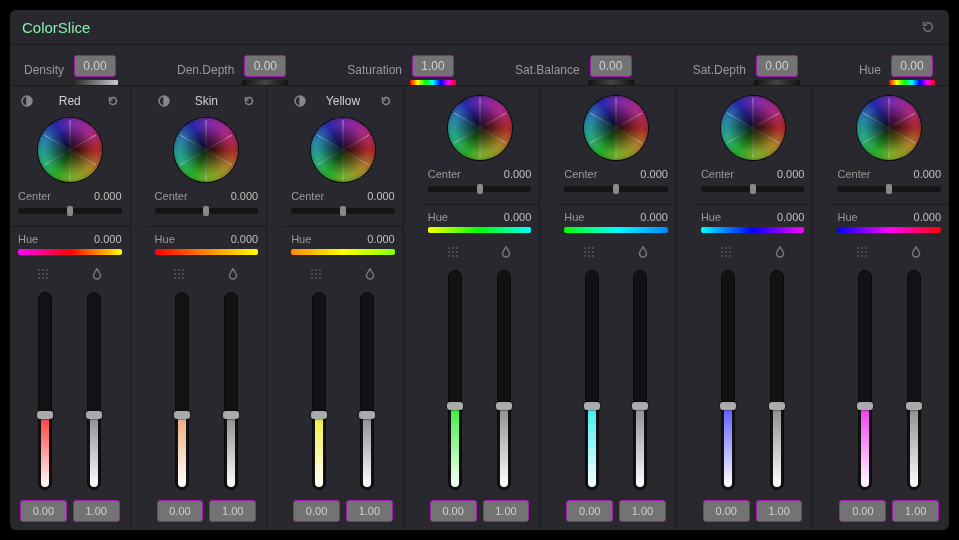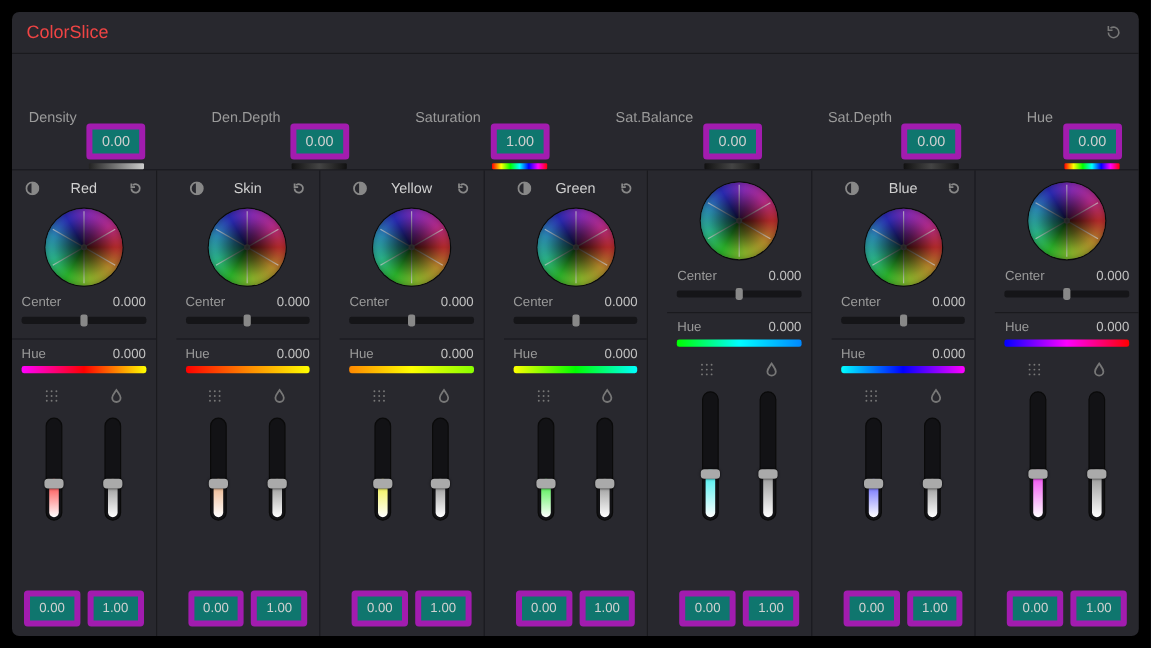--- a/index.html
+++ b/index.html
@@ -23,21 +23,21 @@
     display: flex;
     flex-direction: column;
   }
   .title-bar {
     display: flex;
     align-items: center;
     justify-content: space-between;
     padding: 8px 12px;
     border-bottom: 1px solid #1a1a1e;
   }
-  .title-text { color: #ef4444; font-size: 15px; font-weight: 500; }
+  .title-text { color: #86efac; font-size: 15px; font-weight: 500; }
   .reset-top {
     width: 18px; height: 18px;
     display: flex; align-items: center; justify-content: center;
     color: #777;
     cursor: pointer;
   }
   .reset-top svg { width: 14px; height: 14px; }
   .global-controls {
     display: flex;
     align-items: center;
@@ -52,29 +52,28 @@
     gap: 8px;
   }
   .gctrl-label { color: #9a9a9a; font-size: 12px; }
   .gctrl-value-wrap {
     display: flex;
     flex-direction: column;
     align-items: center;
     gap: 3px;
   }
   .value-box {
-    background: #0f766e;
-    border: 5px solid #a21caf;
+    background: #737373;
+    border: 1px solid #a21caf;
     border-radius: 3px;
     padding: 3px 8px;
     min-width: 42px;
     text-align: center;
     color: #d0d0d0;
     font-size: 12px;
-    margin-top: 48px;
   }
   .mini-gradient {
     width: 46px;
     height: 5px;
     border-radius: 1px;
   }
   .gradient-gray { background: linear-gradient(to right, #222, #ccc); }
   .gradient-rainbow { background: linear-gradient(to right, #f00, #ff0, #0f0, #0ff, #00f, #f0f, #f00); }
   .gradient-dark { background: linear-gradient(to right, #111, #444, #111); }
 
@@ -510,99 +509,20 @@
       </span>
       <span>
         <svg viewBox="0 0 14 14">
               <path d="M7 2c2 3 3.5 4.5 3.5 6.5a3.5 3.5 0 0 1-7 0C3.5 6.5 5 5 7 2z"></path>
             </svg>
       </span>
     </div>
     <div class="tall-sliders">
       <div class="tall-slider">
         <div class="tall-fill fill-yellow"></div>
-        <div class="tall-knob"></div>
-      </div>
-      <div class="tall-slider">
-        <div class="tall-fill fill-sat"></div>
-        <div class="tall-knob"></div>
-      </div>
-    </div>
-    <div class="bottom-values">
-      <span class="value-box">0.00</span>
-      <span class="value-box">1.00</span>
-    </div>
-  </div>
-      <div class="col">
-    <div class="col-header">
-      <span class="icon">
-        <svg viewBox="0 0 12 12">
-              <circle cx="6" cy="6" r="5"></circle>
-              <path d="M6 1v10" fill="none"></path>
-              <path d="M6 1a5 5 0 0 1 0 10z" fill="currentColor" stroke="none"></path>
-            </svg>
-      </span>
-      <span class="col-title">Green</span>
-      <span class="icon">
-        <svg viewBox="0 0 12 12">
-              <path d="M2.5 6a3.5 3.5 0 1 0 1.3-2.7M2.5 2v3h3"></path>
-            </svg>
-      </span>
-    </div>
-    <div class="wheel-wrap">
-      <div class="wheel">
-            <svg class="wheel-spokes" viewBox="0 0 64 64">
-    <g stroke="#ddd" stroke-width="1" opacity="0.7">
-      <line x1="32" y1="32" x2="32" y2="2"></line>
-      <line x1="32" y1="32" x2="58" y2="17"></line>
-      <line x1="32" y1="32" x2="58" y2="47"></line>
-      <line x1="32" y1="32" x2="32" y2="62"></line>
-      <line x1="32" y1="32" x2="6" y2="47"></line>
-      <line x1="32" y1="32" x2="6" y2="17"></line>
-    </g>
-    <circle cx="32" cy="32" r="2.5" fill="#ddd" stroke="none"></circle>
-  </svg>
-          </div>
-    </div>
-    <div class="row-label-value">
-      <span class="lbl">Center</span>
-      <span class="val">0.000</span>
-    </div>
-    <div class="thin-slider"></div>
-    <div class="divider-thin"></div>
-    <div class="row-label-value">
-      <span class="lbl">Hue</span>
-      <span class="val">0.000</span>
-    </div>
-    <div class="hue-gradient hue-green"></div>
-    <div class="slider-icons">
-      <span>
-        <svg viewBox="0 0 14 14">
-              <g stroke="none" fill="currentColor">
-          <circle cx="3" cy="3" r="0.8"></circle>
-                <circle cx="7" cy="3" r="0.8"></circle>
-                <circle cx="11" cy="3" r="0.8"></circle>
-          <circle cx="3" cy="7" r="0.8"></circle>
-                <circle cx="7" cy="7" r="0.8"></circle>
-                <circle cx="11" cy="7" r="0.8"></circle>
-          <circle cx="3" cy="11" r="0.8"></circle>
-                <circle cx="7" cy="11" r="0.8"></circle>
-                <circle cx="11" cy="11" r="0.8"></circle>
-        </g>
-            </svg>
-      </span>
-      <span>
-        <svg viewBox="0 0 14 14">
-              <path d="M7 2c2 3 3.5 4.5 3.5 6.5a3.5 3.5 0 0 1-7 0C3.5 6.5 5 5 7 2z"></path>
-            </svg>
-      </span>
-    </div>
-    <div class="tall-sliders">
-      <div class="tall-slider">
-        <div class="tall-fill fill-green"></div>
         <div class="tall-knob"></div>
       </div>
       <div class="tall-slider">
         <div class="tall-fill fill-sat"></div>
         <div class="tall-knob"></div>
       </div>
     </div>
     <div class="bottom-values">
       <span class="value-box">0.00</span>
       <span class="value-box">1.00</span>
@@ -627,21 +547,21 @@
     <div class="row-label-value">
       <span class="lbl">Center</span>
       <span class="val">0.000</span>
     </div>
     <div class="thin-slider"></div>
     <div class="divider-thin"></div>
     <div class="row-label-value">
       <span class="lbl">Hue</span>
       <span class="val">0.000</span>
     </div>
-    <div class="hue-gradient hue-cyan"></div>
+    <div class="hue-gradient hue-green"></div>
     <div class="slider-icons">
       <span>
         <svg viewBox="0 0 14 14">
               <g stroke="none" fill="currentColor">
           <circle cx="3" cy="3" r="0.8"></circle>
                 <circle cx="7" cy="3" r="0.8"></circle>
                 <circle cx="11" cy="3" r="0.8"></circle>
           <circle cx="3" cy="7" r="0.8"></circle>
                 <circle cx="7" cy="7" r="0.8"></circle>
                 <circle cx="11" cy="7" r="0.8"></circle>
@@ -652,100 +572,21 @@
             </svg>
       </span>
       <span>
         <svg viewBox="0 0 14 14">
               <path d="M7 2c2 3 3.5 4.5 3.5 6.5a3.5 3.5 0 0 1-7 0C3.5 6.5 5 5 7 2z"></path>
             </svg>
       </span>
     </div>
     <div class="tall-sliders">
       <div class="tall-slider">
-        <div class="tall-fill fill-cyan"></div>
-        <div class="tall-knob"></div>
-      </div>
-      <div class="tall-slider">
-        <div class="tall-fill fill-sat"></div>
-        <div class="tall-knob"></div>
-      </div>
-    </div>
-    <div class="bottom-values">
-      <span class="value-box">0.00</span>
-      <span class="value-box">1.00</span>
-    </div>
-  </div>
-      <div class="col">
-    <div class="col-header">
-      <span class="icon">
-        <svg viewBox="0 0 12 12">
-              <circle cx="6" cy="6" r="5"></circle>
-              <path d="M6 1v10" fill="none"></path>
-              <path d="M6 1a5 5 0 0 1 0 10z" fill="currentColor" stroke="none"></path>
-            </svg>
-      </span>
-      <span class="col-title">Blue</span>
-      <span class="icon">
-        <svg viewBox="0 0 12 12">
-              <path d="M2.5 6a3.5 3.5 0 1 0 1.3-2.7M2.5 2v3h3"></path>
-            </svg>
-      </span>
-    </div>
-    <div class="wheel-wrap">
-      <div class="wheel">
-            <svg class="wheel-spokes" viewBox="0 0 64 64">
-    <g stroke="#ddd" stroke-width="1" opacity="0.7">
-      <line x1="32" y1="32" x2="32" y2="2"></line>
-      <line x1="32" y1="32" x2="58" y2="17"></line>
-      <line x1="32" y1="32" x2="58" y2="47"></line>
-      <line x1="32" y1="32" x2="32" y2="62"></line>
-      <line x1="32" y1="32" x2="6" y2="47"></line>
-      <line x1="32" y1="32" x2="6" y2="17"></line>
-    </g>
-    <circle cx="32" cy="32" r="2.5" fill="#ddd" stroke="none"></circle>
-  </svg>
-          </div>
-    </div>
-    <div class="row-label-value">
-      <span class="lbl">Center</span>
-      <span class="val">0.000</span>
-    </div>
-    <div class="thin-slider"></div>
-    <div class="divider-thin"></div>
-    <div class="row-label-value">
-      <span class="lbl">Hue</span>
-      <span class="val">0.000</span>
-    </div>
-    <div class="hue-gradient hue-blue"></div>
-    <div class="slider-icons">
-      <span>
-        <svg viewBox="0 0 14 14">
-              <g stroke="none" fill="currentColor">
-          <circle cx="3" cy="3" r="0.8"></circle>
-                <circle cx="7" cy="3" r="0.8"></circle>
-                <circle cx="11" cy="3" r="0.8"></circle>
-          <circle cx="3" cy="7" r="0.8"></circle>
-                <circle cx="7" cy="7" r="0.8"></circle>
-                <circle cx="11" cy="7" r="0.8"></circle>
-          <circle cx="3" cy="11" r="0.8"></circle>
-                <circle cx="7" cy="11" r="0.8"></circle>
-                <circle cx="11" cy="11" r="0.8"></circle>
-        </g>
-            </svg>
-      </span>
-      <span>
-        <svg viewBox="0 0 14 14">
-              <path d="M7 2c2 3 3.5 4.5 3.5 6.5a3.5 3.5 0 0 1-7 0C3.5 6.5 5 5 7 2z"></path>
-            </svg>
-      </span>
-    </div>
-    <div class="tall-sliders">
-      <div class="tall-slider">
-        <div class="tall-fill fill-blue"></div>
+        <div class="tall-fill fill-green"></div>
         <div class="tall-knob"></div>
       </div>
       <div class="tall-slider">
         <div class="tall-fill fill-sat"></div>
         <div class="tall-knob"></div>
       </div>
     </div>
     <div class="bottom-values">
       <span class="value-box">0.00</span>
       <span class="value-box">1.00</span>
@@ -770,21 +611,21 @@
     <div class="row-label-value">
       <span class="lbl">Center</span>
       <span class="val">0.000</span>
     </div>
     <div class="thin-slider"></div>
     <div class="divider-thin"></div>
     <div class="row-label-value">
       <span class="lbl">Hue</span>
       <span class="val">0.000</span>
     </div>
-    <div class="hue-gradient hue-magenta"></div>
+    <div class="hue-gradient hue-cyan"></div>
     <div class="slider-icons">
       <span>
         <svg viewBox="0 0 14 14">
               <g stroke="none" fill="currentColor">
           <circle cx="3" cy="3" r="0.8"></circle>
                 <circle cx="7" cy="3" r="0.8"></circle>
                 <circle cx="11" cy="3" r="0.8"></circle>
           <circle cx="3" cy="7" r="0.8"></circle>
                 <circle cx="7" cy="7" r="0.8"></circle>
                 <circle cx="11" cy="7" r="0.8"></circle>
@@ -795,20 +636,148 @@
             </svg>
       </span>
       <span>
         <svg viewBox="0 0 14 14">
               <path d="M7 2c2 3 3.5 4.5 3.5 6.5a3.5 3.5 0 0 1-7 0C3.5 6.5 5 5 7 2z"></path>
             </svg>
       </span>
     </div>
     <div class="tall-sliders">
       <div class="tall-slider">
+        <div class="tall-fill fill-cyan"></div>
+        <div class="tall-knob"></div>
+      </div>
+      <div class="tall-slider">
+        <div class="tall-fill fill-sat"></div>
+        <div class="tall-knob"></div>
+      </div>
+    </div>
+    <div class="bottom-values">
+      <span class="value-box">0.00</span>
+      <span class="value-box">1.00</span>
+    </div>
+  </div>
+      <div class="col">
+    <div class="wheel-wrap">
+      <div class="wheel">
+            <svg class="wheel-spokes" viewBox="0 0 64 64">
+    <g stroke="#ddd" stroke-width="1" opacity="0.7">
+      <line x1="32" y1="32" x2="32" y2="2"></line>
+      <line x1="32" y1="32" x2="58" y2="17"></line>
+      <line x1="32" y1="32" x2="58" y2="47"></line>
+      <line x1="32" y1="32" x2="32" y2="62"></line>
+      <line x1="32" y1="32" x2="6" y2="47"></line>
+      <line x1="32" y1="32" x2="6" y2="17"></line>
+    </g>
+    <circle cx="32" cy="32" r="2.5" fill="#ddd" stroke="none"></circle>
+  </svg>
+          </div>
+    </div>
+    <div class="row-label-value">
+      <span class="lbl">Center</span>
+      <span class="val">0.000</span>
+    </div>
+    <div class="thin-slider"></div>
+    <div class="divider-thin"></div>
+    <div class="row-label-value">
+      <span class="lbl">Hue</span>
+      <span class="val">0.000</span>
+    </div>
+    <div class="hue-gradient hue-blue"></div>
+    <div class="slider-icons">
+      <span>
+        <svg viewBox="0 0 14 14">
+              <g stroke="none" fill="currentColor">
+          <circle cx="3" cy="3" r="0.8"></circle>
+                <circle cx="7" cy="3" r="0.8"></circle>
+                <circle cx="11" cy="3" r="0.8"></circle>
+          <circle cx="3" cy="7" r="0.8"></circle>
+                <circle cx="7" cy="7" r="0.8"></circle>
+                <circle cx="11" cy="7" r="0.8"></circle>
+          <circle cx="3" cy="11" r="0.8"></circle>
+                <circle cx="7" cy="11" r="0.8"></circle>
+                <circle cx="11" cy="11" r="0.8"></circle>
+        </g>
+            </svg>
+      </span>
+      <span>
+        <svg viewBox="0 0 14 14">
+              <path d="M7 2c2 3 3.5 4.5 3.5 6.5a3.5 3.5 0 0 1-7 0C3.5 6.5 5 5 7 2z"></path>
+            </svg>
+      </span>
+    </div>
+    <div class="tall-sliders">
+      <div class="tall-slider">
+        <div class="tall-fill fill-blue"></div>
+        <div class="tall-knob"></div>
+      </div>
+      <div class="tall-slider">
+        <div class="tall-fill fill-sat"></div>
+        <div class="tall-knob"></div>
+      </div>
+    </div>
+    <div class="bottom-values">
+      <span class="value-box">0.00</span>
+      <span class="value-box">1.00</span>
+    </div>
+  </div>
+      <div class="col">
+    <div class="wheel-wrap">
+      <div class="wheel">
+            <svg class="wheel-spokes" viewBox="0 0 64 64">
+    <g stroke="#ddd" stroke-width="1" opacity="0.7">
+      <line x1="32" y1="32" x2="32" y2="2"></line>
+      <line x1="32" y1="32" x2="58" y2="17"></line>
+      <line x1="32" y1="32" x2="58" y2="47"></line>
+      <line x1="32" y1="32" x2="32" y2="62"></line>
+      <line x1="32" y1="32" x2="6" y2="47"></line>
+      <line x1="32" y1="32" x2="6" y2="17"></line>
+    </g>
+    <circle cx="32" cy="32" r="2.5" fill="#ddd" stroke="none"></circle>
+  </svg>
+          </div>
+    </div>
+    <div class="row-label-value">
+      <span class="lbl">Center</span>
+      <span class="val">0.000</span>
+    </div>
+    <div class="thin-slider"></div>
+    <div class="divider-thin"></div>
+    <div class="row-label-value">
+      <span class="lbl">Hue</span>
+      <span class="val">0.000</span>
+    </div>
+    <div class="hue-gradient hue-magenta"></div>
+    <div class="slider-icons">
+      <span>
+        <svg viewBox="0 0 14 14">
+              <g stroke="none" fill="currentColor">
+          <circle cx="3" cy="3" r="0.8"></circle>
+                <circle cx="7" cy="3" r="0.8"></circle>
+                <circle cx="11" cy="3" r="0.8"></circle>
+          <circle cx="3" cy="7" r="0.8"></circle>
+                <circle cx="7" cy="7" r="0.8"></circle>
+                <circle cx="11" cy="7" r="0.8"></circle>
+          <circle cx="3" cy="11" r="0.8"></circle>
+                <circle cx="7" cy="11" r="0.8"></circle>
+                <circle cx="11" cy="11" r="0.8"></circle>
+        </g>
+            </svg>
+      </span>
+      <span>
+        <svg viewBox="0 0 14 14">
+              <path d="M7 2c2 3 3.5 4.5 3.5 6.5a3.5 3.5 0 0 1-7 0C3.5 6.5 5 5 7 2z"></path>
+            </svg>
+      </span>
+    </div>
+    <div class="tall-sliders">
+      <div class="tall-slider">
         <div class="tall-fill fill-magenta"></div>
         <div class="tall-knob"></div>
       </div>
       <div class="tall-slider">
         <div class="tall-fill fill-sat"></div>
         <div class="tall-knob"></div>
       </div>
     </div>
     <div class="bottom-values">
       <span class="value-box">0.00</span>

